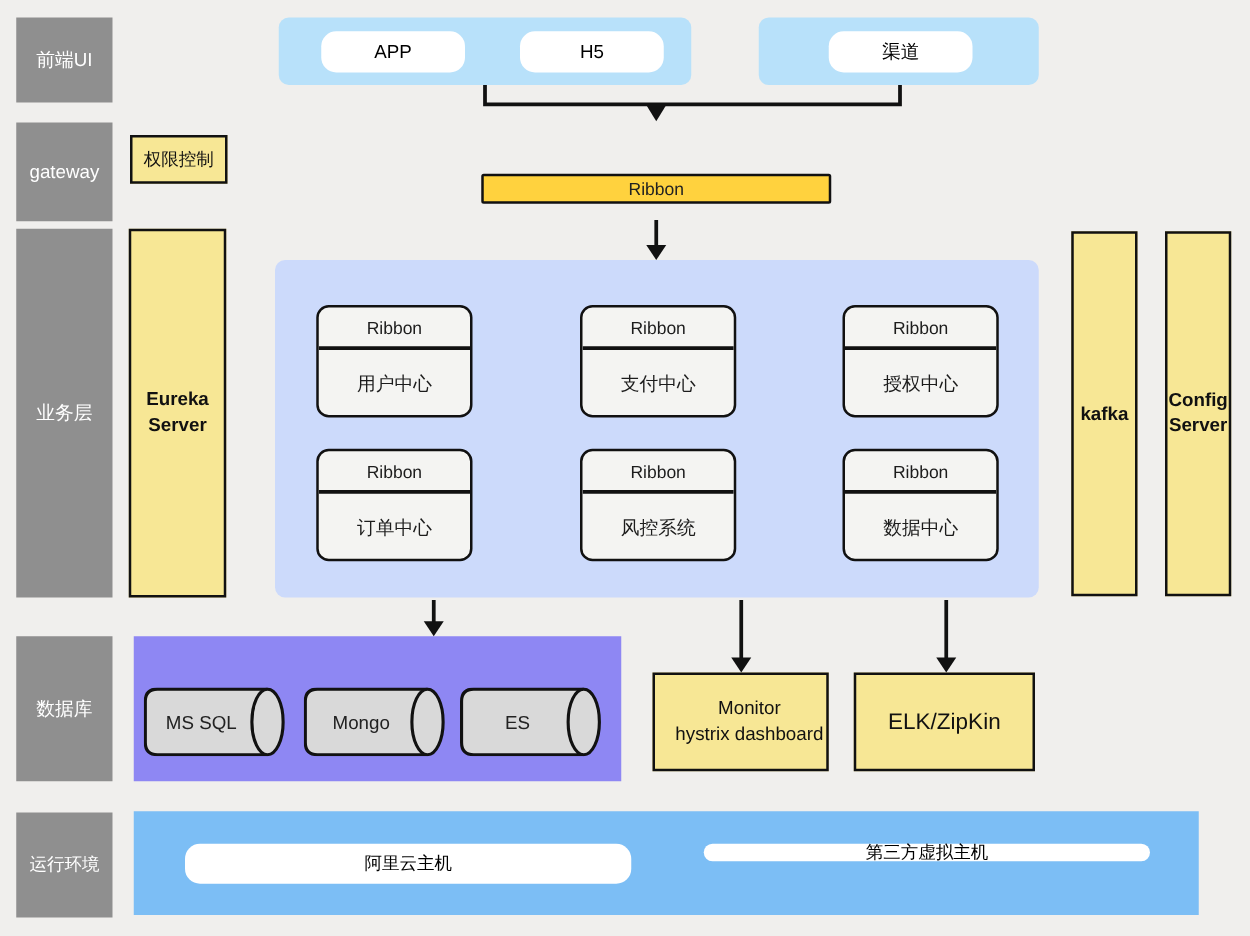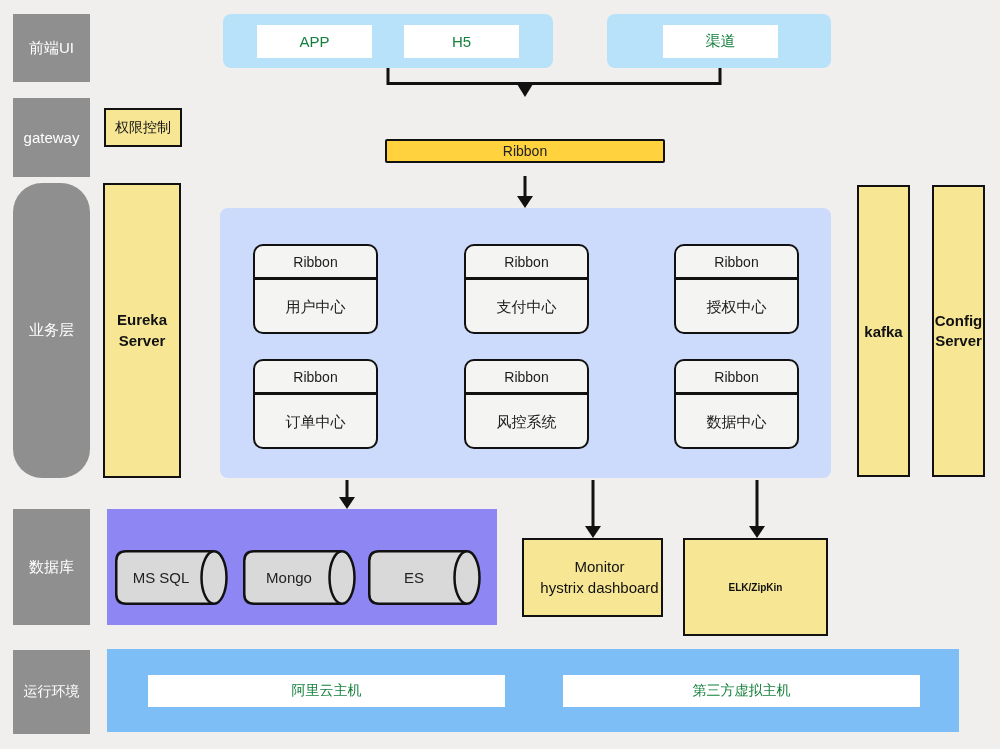--- a/index.html
+++ b/index.html
@@ -25,21 +25,21 @@
   }
 
   
   .front-panel{
     background:#b8e1fa;
     border-radius:8px;
   }
   .white-chip{
     background:#ffffff;
     display:flex;align-items:center;justify-content:center;
-    font-size:15px;color:#15803d;
+    font-size:15px;color:#000000;border-radius:12px;
   }
 
   
   .zuul-panel{
     background:#faf0b5;
     border-radius:3px;
   }
   .zuul-title{
     position:absolute;left:0;top:9px;width:100%;
     text-align:center;font-weight:bold;font-size:15px;color:#111;
@@ -94,27 +94,27 @@
 
   .arrow-layer{pointer-events:none;}
 </style>
 </head>
 <body>
 
 <div id="stage">
 
   <div class="abs layer-label" style="left:13px;top:14px;width:77px;height:68px;">前端UI</div>
   <div class="abs layer-label" style="left:13px;top:98px;width:77px;height:79px;">gateway</div>
-  <div class="abs layer-label" style="left:13px;top:183px;width:77px;height:295px;border-radius:29px;">业务层</div>
+  <div class="abs layer-label" style="left:13px;top:183px;width:77px;height:295px;">业务层</div>
   <div class="abs layer-label" style="left:13px;top:509px;width:77px;height:116px;">数据库</div>
   <div class="abs layer-label" style="left:13px;top:650px;width:77px;height:84px;font-size:14px;">运行环境</div>
 
   <div class="abs front-panel" style="left:223px;top:14px;width:330px;height:54px;"></div>
   <div class="abs white-chip" style="left:257px;top:25px;width:115px;height:33px;">APP</div>
-  <div class="abs white-chip" style="left:404px;top:25px;width:115px;height:33px;">H5</div>
+  <div class="abs white-chip" style="left:416px;top:25px;width:115px;height:33px;">H5</div>
 
   <div class="abs front-panel" style="left:607px;top:14px;width:224px;height:54px;"></div>
   <div class="abs white-chip" style="left:663px;top:25px;width:115px;height:33px;">渠道</div>
 
   <div class="abs ybox" style="left:104px;top:108px;width:78px;height:39px;">权限控制</div>
 
   <div class="abs gold-bar" style="left:385px;top:139px;width:280px;height:24px;">Ribbon</div>
 
   <div class="abs ybox bold" style="left:103px;top:183px;width:78px;height:295px;">
     <div class="two-line">Eureka Server</div>
@@ -170,25 +170,25 @@
     <ellipse cx="99" cy="27.5" rx="12.5" ry="26.25" fill="#d9d9d9" stroke="#111" stroke-width="2.5"></ellipse>
     <text x="46" y="33" text-anchor="middle" class="cyl-label">ES</text>
   </svg>
 
   <div class="abs ybox" style="left:522px;top:538px;width:141px;height:79px;font-size:15px;padding-left:14px;">
     <div class="two-line">
       <div>Monitor</div>
       <div>hystrix dashboard</div>
     </div>
   </div>
-  <div class="abs ybox" style="left:683px;top:538px;width:145px;height:98px;font-size:10px;font-weight:bold;">ELK/ZipKin</div>
+  <div class="abs ybox" style="left:683px;top:538px;width:145px;height:79px;font-size:18px;">ELK/ZipKin</div>
 
   <div class="abs runtime-panel" style="left:107px;top:649px;width:852px;height:83px;"></div>
   <div class="abs white-chip" style="left:148px;top:675px;width:357px;height:32px;font-size:14px;">阿里云主机</div>
-  <div class="abs white-chip" style="left:563px;top:675px;width:357px;height:32px;font-size:14px;">第三方虚拟主机</div>
+  <div class="abs white-chip" style="left:563px;top:675px;width:357px;height:14px;font-size:14px;">第三方虚拟主机</div>
 
   <svg class="abs arrow-layer" style="left:0;top:0;" width="1000" height="749" viewBox="0 0 1000 749">
 
     <polyline points="388,68 388,83.5 720,83.5 720,68" fill="none" stroke="#111" stroke-width="3"></polyline>
     <polygon points="517,84 533,84 525,97" fill="#111"></polygon>
 
     <line x1="525" y1="176" x2="525" y2="197" stroke="#111" stroke-width="3"></line>
     <polygon points="517,196 533,196 525,208" fill="#111"></polygon>
 
     <line x1="347" y1="480" x2="347" y2="498" stroke="#111" stroke-width="3"></line>

